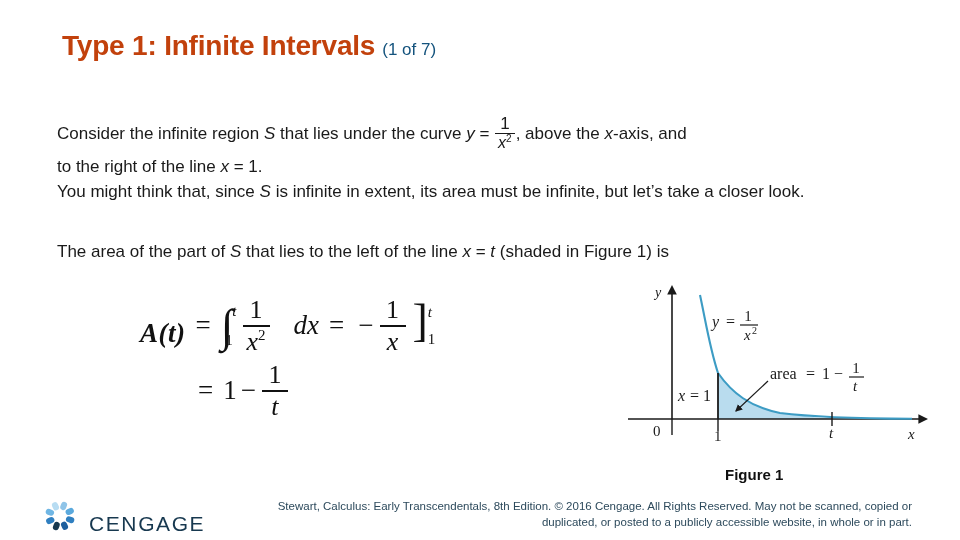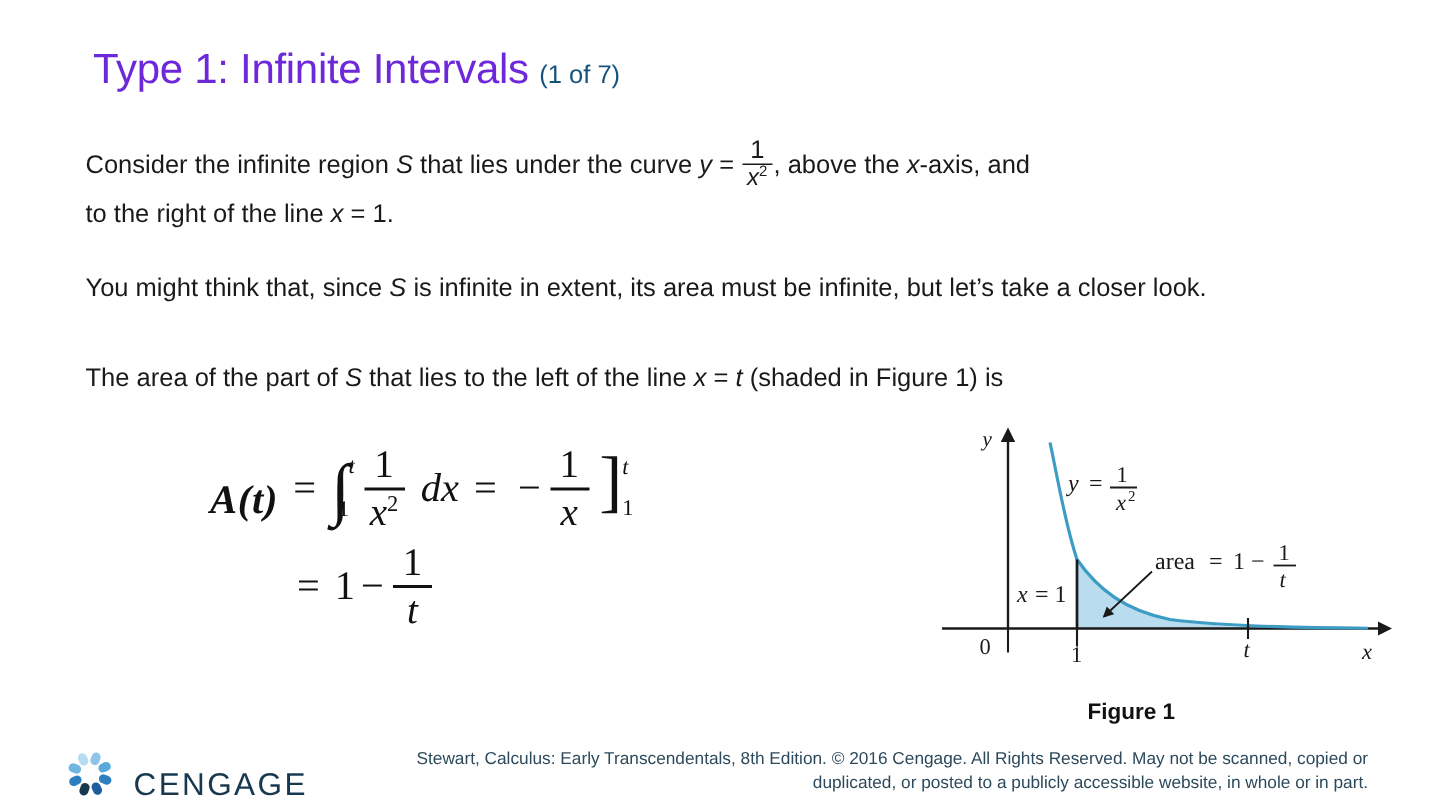--- a/index.html
+++ b/index.html
@@ -23,39 +23,39 @@
 
   
   .title-block {
     position: absolute;
     left: 62px;
     top: 30px;
     white-space: nowrap;
   }
   .title-main {
     font-size: 28px;
-    font-weight: normal;
-    color: #6d28d9;
+    font-weight: bold;
+    color: #c2410c;
     letter-spacing: -0.2px;
   }
   .title-sub {
     font-size: 17px;
     font-weight: normal;
     color: #14537d;
     margin-left: 7px;
   }
 
   
   .body-text {
     position: absolute;
     font-size: 17px;
     line-height: 26px;
     color: #1a1a1a;
   }
-  .para1 { left: 57px; top: 92px; width: 895px; }
+  .para1 { left: 57px; top: 116px; width: 895px; }
   .para2 { left: 57px; top: 179px; width: 880px; }
   .para3 { left: 57px; top: 239px; width: 890px; }
   .it { font-style: italic; }
 
   
   .ifrac {
     display: inline-block;
     vertical-align: middle;
     text-align: center;
     font-size: 15px;
@@ -146,21 +146,21 @@
   .dfrac .num { padding: 0 4px 1px 4px; }
   .dfrac .bar {
     height: 2px;
     background: #111111;
     width: 100%;
     min-width: 26px;
   }
   .dfrac .den { padding: 1px 4px 0 4px; font-style: italic; }
   .dfrac .den sup { font-size: 15px; font-style: normal; }
 
-  .dx { font-style: italic; margin-left: 7px; }
+  .dx { font-style: italic; margin-left: 20px; }
   .minus-sign { margin: 0 2px 0 4px; }
 
   
   .evalbar {
     display: inline-flex;
     align-items: stretch;
     margin-left: 3px;
     position: relative;
   }
   .evalbar .bracket {

